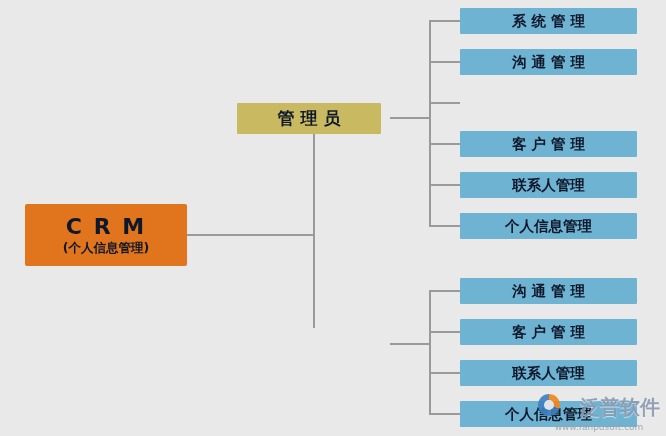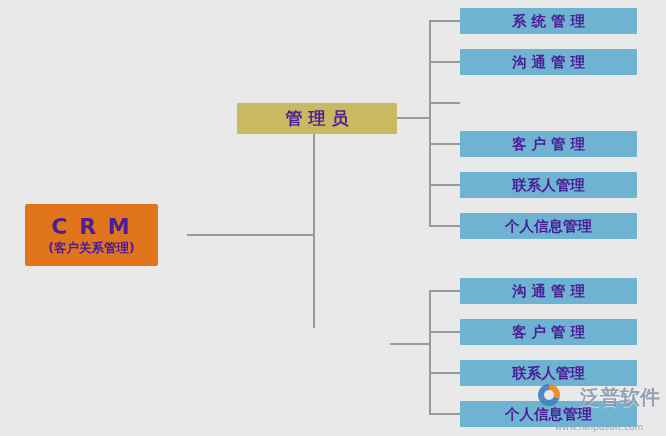--- a/index.html
+++ b/index.html
@@ -13,32 +13,32 @@
 
   
   .line{position:absolute;background:#9a9a9a;}
   .h{height:2px;}
   .v{width:2px;}
 
   
   .node{
     position:absolute;
     display:flex;align-items:center;justify-content:center;
-    color:#4c1d95;font-weight:bold;text-align:right;
+    color:#0f172a;font-weight:bold;text-align:right;
     box-sizing:border-box;
   }
   .root{
-    left:25px;top:204px;width:133px;height:62px;
+    left:25px;top:204px;width:162px;height:62px;
     background:#e0751d;
     flex-direction:column;border-radius:2px;
   }
   .root .title{font-size:22px;line-height:26px;letter-spacing:2px;}
   .root .subtitle{font-size:12.5px;line-height:16px;}
   .khaki{
-    left:237px;width:160px;height:31px;
+    left:237px;width:144px;height:31px;
     background:#c9ba61;font-size:17px;border-radius:1px;
   }
   .blue{
     left:460px;width:177px;height:26px;
     background:#6fb3d2;font-size:14.5px;border-radius:1px;
   }
 
   
   .watermark{
     position:absolute;right:6px;bottom:4px;
@@ -52,21 +52,21 @@
     position:relative;
   }
   .wm-logo::after{
     content:"";position:absolute;left:6px;top:6px;width:10px;height:10px;
     border-radius:50%;background:#e9e9e9;
   }
   .wm-name{
     font-size:20px;font-weight:bold;color:#8b9ab0;
     text-shadow:0 1px 1px rgba(255,255,255,.7);
   }
-  .wm-url{font-size:9px;color:#9aa3ad;margin-top:11px;}
+  .wm-url{font-size:9px;color:#9aa3ad;margin-top:1px;}
 </style>
 </head>
 <body>
 
 <div class="canvas">
 
   <div class="line h" style="left:187px;top:234px;width:127px;"></div>
   <div class="line v" style="left:313px;top:134px;height:194px;"></div>
 
   <div class="line h" style="left:390px;top:117px;width:40px;"></div>
@@ -80,21 +80,21 @@
 
   <div class="line h" style="left:390px;top:343px;width:40px;"></div>
   <div class="line v" style="left:429px;top:290px;height:125px;"></div>
   <div class="line h" style="left:430px;top:290px;width:30px;"></div>
   <div class="line h" style="left:430px;top:331px;width:30px;"></div>
   <div class="line h" style="left:430px;top:372px;width:30px;"></div>
   <div class="line h" style="left:430px;top:413px;width:30px;"></div>
 
   <div class="node root">
     <div class="title">C R M</div>
-    <div class="subtitle">(客户关系管理)</div>
+    <div class="subtitle">(个人信息管理)</div>
   </div>
 
   <div class="node khaki" style="top:103px;">管 理 员</div>
 
   <div class="node blue" style="top:8px;">系 统 管 理</div>
   <div class="node blue" style="top:49px;">沟 通 管 理</div>
   <div class="node blue" style="top:131px;">客 户 管 理</div>
   <div class="node blue" style="top:172px;">联系人管理</div>
   <div class="node blue" style="top:213px;">个人信息管理</div>
 

